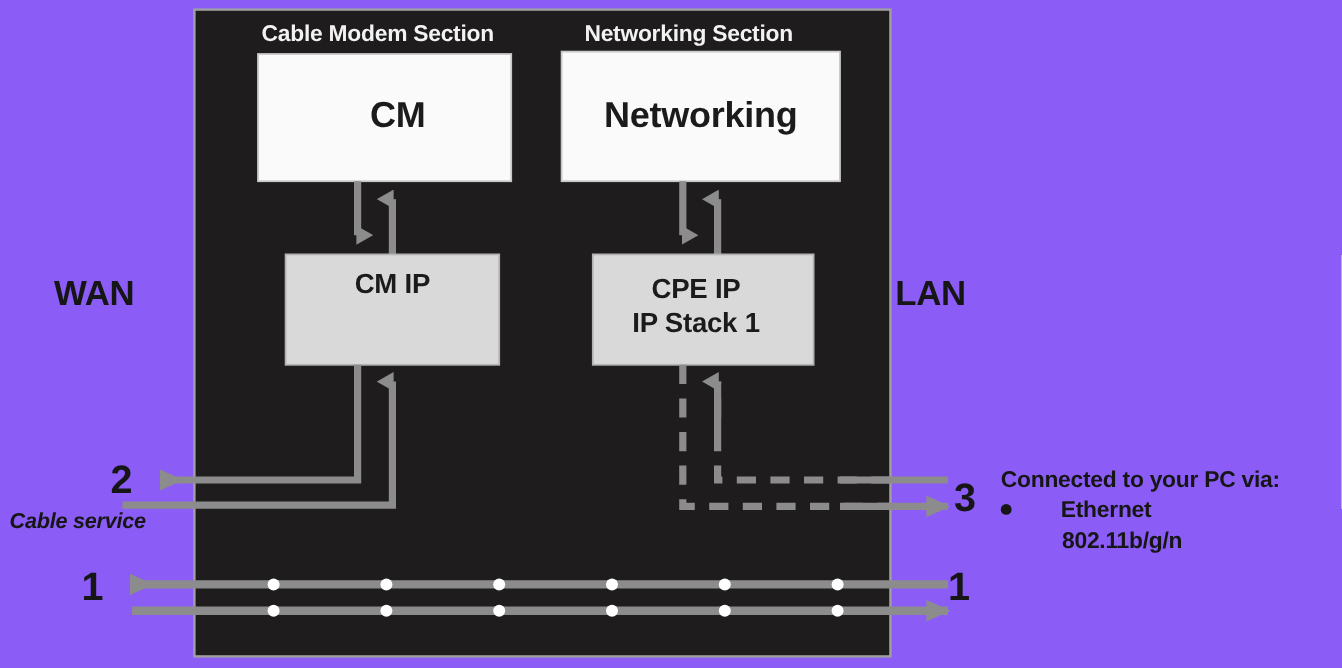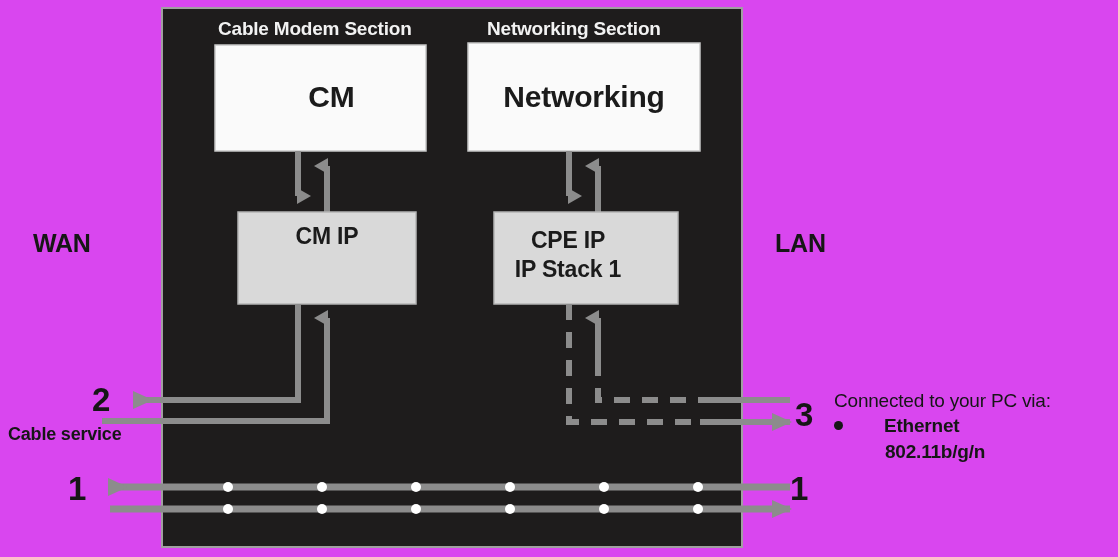--- a/index.html
+++ b/index.html
@@ -4,21 +4,21 @@
 <style>
   html, body {
     margin: 0;
     padding: 0;
     background: #ffffff;
   }
   #stage {
     position: relative;
     width: 1118px;
     height: 557px;
-    background: #d946ef;
+    background: #8b5cf6;
     font-family: "Liberation Sans", sans-serif;
     overflow: hidden;
   }
   #diagram-svg {
     position: absolute;
     left: 0;
     top: 0;
     width: 1118px;
     height: 557px;
   }
@@ -44,37 +44,39 @@
   .stack-line {
     color: #1b1b1b;
     font-size: 23px;
     font-weight: bold;
     line-height: 1.28;
     text-align: center;
   }
   
   .side-lbl {
     color: #161616;
-    font-size: 25px;
-    font-weight: bold;
+    font-size: 29px;
+    font-weight: bold;
+    margin-left: 12px;
   }
   .num-lbl {
     color: #161616;
     font-size: 33px;
     font-weight: bold;
   }
   .caption-sm {
     color: #161616;
     font-size: 18px;
     font-weight: bold;
+    font-style: italic;
   }
   .note-head {
     color: #161616;
     font-size: 19px;
-    font-weight: normal;
+    font-weight: bold;
   }
   .note-item {
     color: #161616;
     font-size: 19px;
     font-weight: bold;
     margin-left: 38px;
   }
   .bullet-dot {
     display: inline-block;
     width: 9px;
@@ -160,28 +162,28 @@
   <div class="lbl section-cap" style="left:487px; top:18px;">Networking Section</div>
 
   <div class="lbl block-title" style="left:215px; top:80px; width:233px; text-align:center;">CM</div>
 
   <div class="lbl block-title" style="left:468px; top:80px; width:232px; text-align:center;">Networking</div>
 
   <div class="lbl" style="left:238px; top:222px; width:178px;">
     <div class="stack-line">CM IP</div>
   </div>
 
-  <div class="lbl" style="left:494px; top:226px; width:148px;">
+  <div class="lbl" style="left:506px; top:226px; width:148px;">
     <div class="stack-line">CPE IP</div>
     <div class="stack-line">IP Stack 1</div>
   </div>
 
   <div class="lbl side-lbl" style="left:33px; top:229px;">WAN</div>
 
-  <div class="lbl side-lbl" style="left:775px; top:229px;">LAN</div>
+  <div class="lbl side-lbl" style="left:734px; top:229px;">LAN</div>
 
   <div class="lbl num-lbl" style="left:92px; top:381px;">2</div>
 
   <div class="lbl caption-sm" style="left:8px; top:424px;">Cable service</div>
 
   <div class="lbl num-lbl" style="left:795px; top:396px;">3</div>
 
   <div class="lbl num-lbl" style="left:68px; top:470px;">1</div>
 
   <div class="lbl num-lbl" style="left:790px; top:470px;">1</div>

